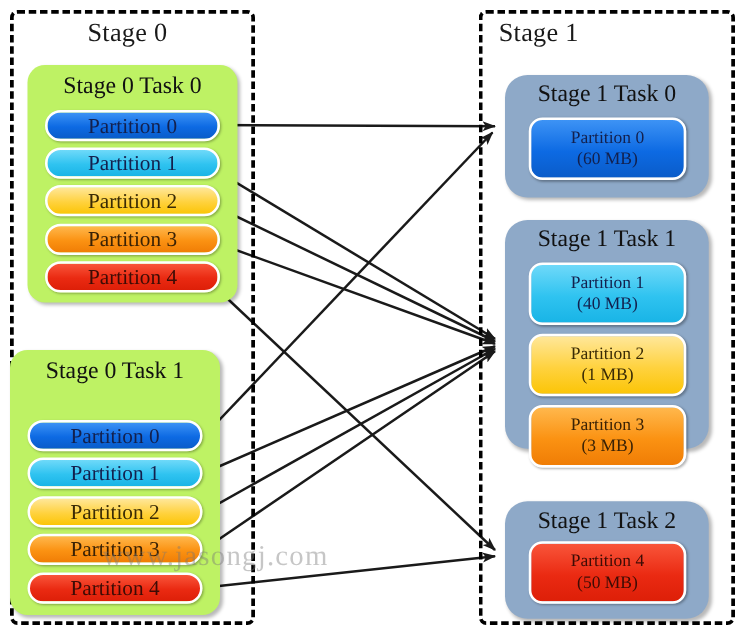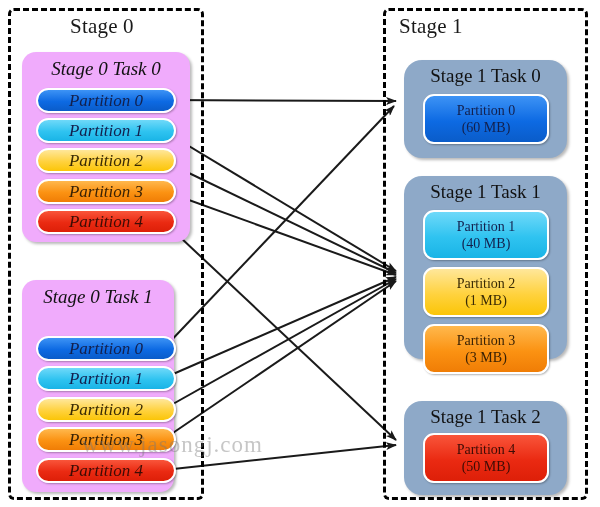--- a/index.html
+++ b/index.html
@@ -29,28 +29,27 @@
     color:#1a1a1a;
     white-space:nowrap;
     letter-spacing:.2px;
   }
   #stage0-title{left:34px;top:14px;margin-left:36px;}
   #stage1-title{left:399px;top:14px;}
 
   
   .task-src{
     position:absolute;
-    background:#f0abfc;
+    background:#bef264;
     border-radius:14px;
     box-shadow:2px 2px 3px rgba(0,0,0,.28);
     box-sizing:border-box;
-    font-style:italic;
   }
   #s0t0{left:22px;top:52px;width:168px;height:190px;}
-  #s0t1{left:22px;top:280px;width:152px;height:212px;}
+  #s0t1{left:8px;top:280px;width:168px;height:212px;}
 
   .task-src .task-label{
     position:absolute;left:0;right:0;top:6px;
     text-align:center;font-size:19px;color:#111;
     white-space:nowrap;
   }
 
   
   .pill{
     position:absolute;

